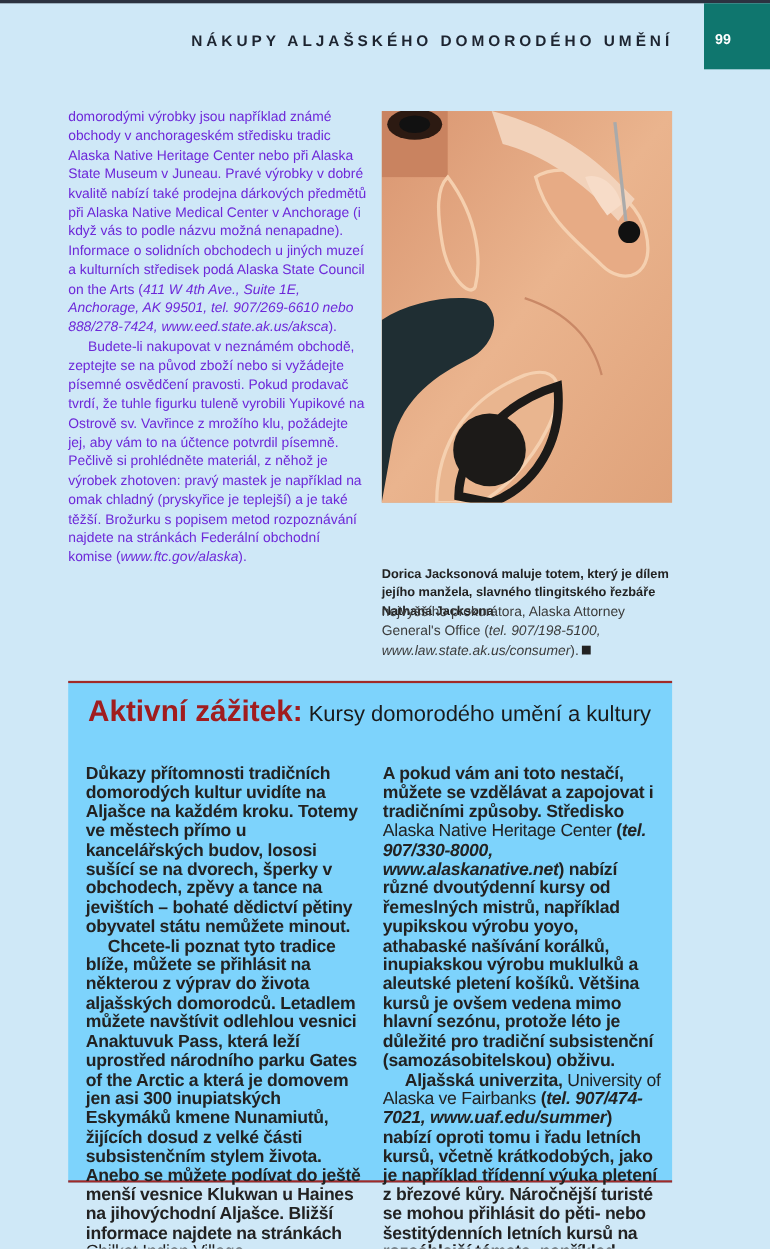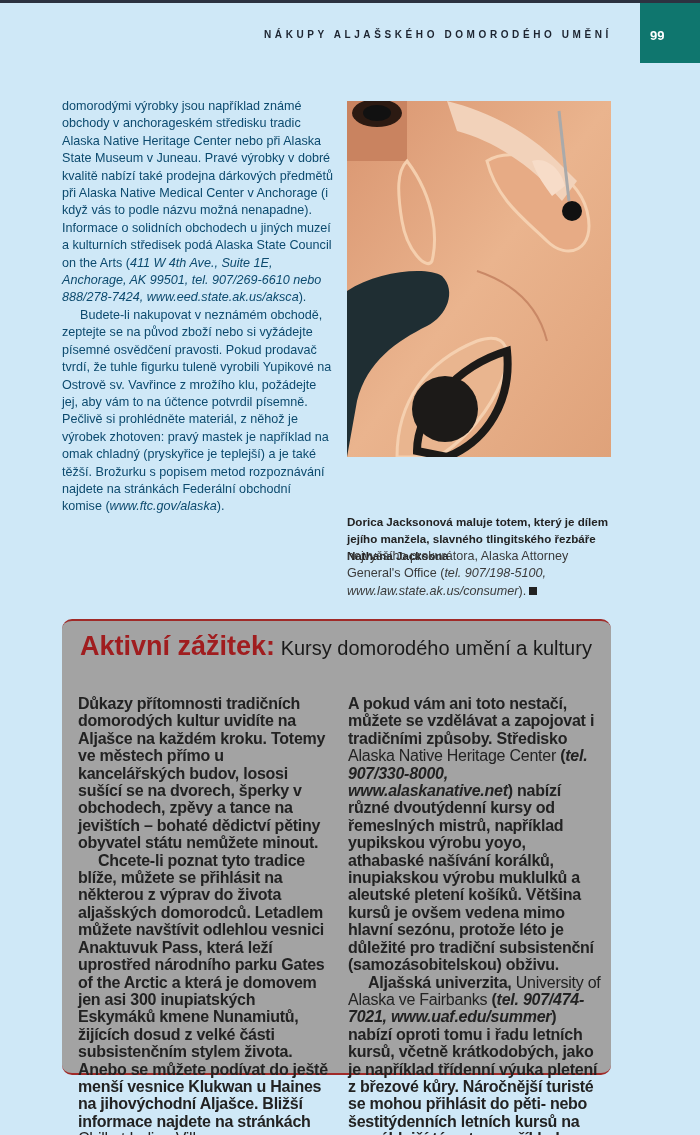--- a/index.html
+++ b/index.html
@@ -9,35 +9,35 @@
     font-family: "Liberation Sans", "DejaVu Sans", sans-serif;
     color: #2a2a2a;
     position: relative;
   }
   .top-rule {
     position: absolute; left: 0; top: 0; width: 700px; height: 3px;
     background: #2c3240;
   }
   .running-head {
     position: absolute; top: 29px; right: 88px;
-    font-size: 10px; font-weight: bold; letter-spacing: 3.6px;
+    font-size: 14px; font-weight: bold; letter-spacing: 3.6px;
     color: #1d2430;
   }
   .page-num-box {
     position: absolute; top: 3px; right: 0; width: 60px; height: 60px;
     background: #0f766e;
   }
   .page-num {
     position: absolute; top: 25px; left: 10px;
     color: #ffffff; font-weight: bold; font-size: 13px;
   }
 
   .col-left {
     position: absolute; left: 62px; top: 98px; width: 272px;
-    font-size: 12.6px; line-height: 17.4px; color: #0c4a6e;
+    font-size: 12.6px; line-height: 17.4px; color: #6d28d9;
   }
   .col-left p { margin: 0; }
   .col-left p.indent { text-indent: 18px; }
   .col-left em { font-style: italic; }
 
   .photo {
     position: absolute; left: 347px; top: 101px; width: 264px; height: 356px;
     overflow: hidden; background: #e0a77c;
   }
   .caption {
@@ -48,24 +48,23 @@
     position: absolute; left: 347px; top: 548px; width: 270px;
     font-size: 12.6px; line-height: 17.4px; color: #3b3b3b;
   }
   .end-mark {
     display: inline-block; width: 8px; height: 8px; background: #222;
     margin-left: 3px; vertical-align: 0px;
   }
 
   .box {
     position: absolute; left: 62px; top: 619px; width: 549px; height: 456px;
-    background: #a3a3a3;
+    background: #7dd3fc;
     border-top: 2px solid #a02a28;
     border-bottom: 2px solid #a02a28;
-    border-radius: 10px;
   }
   .box-title {
     position: absolute; left: 18px; top: 14px; width: 520px;
     font-size: 20px; line-height: 22px; color: #1a1a1a;
   }
   .box-title .lead {
     color: #a01d1f; font-weight: bold; font-size: 27px;
   }
   .box-col {
     position: absolute; top: 74px; width: 255px;

